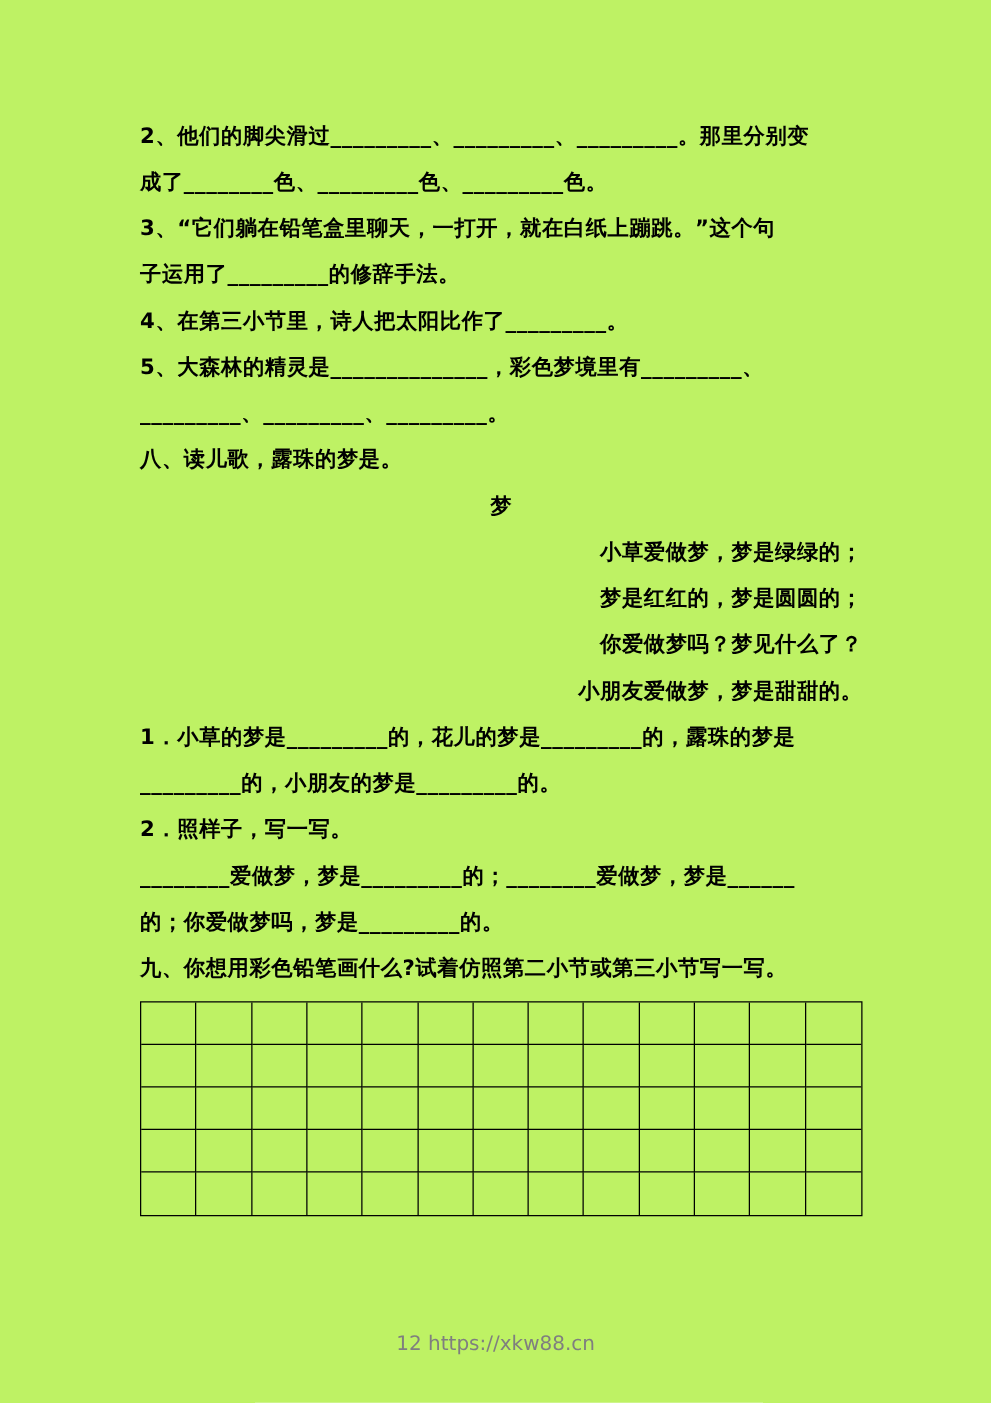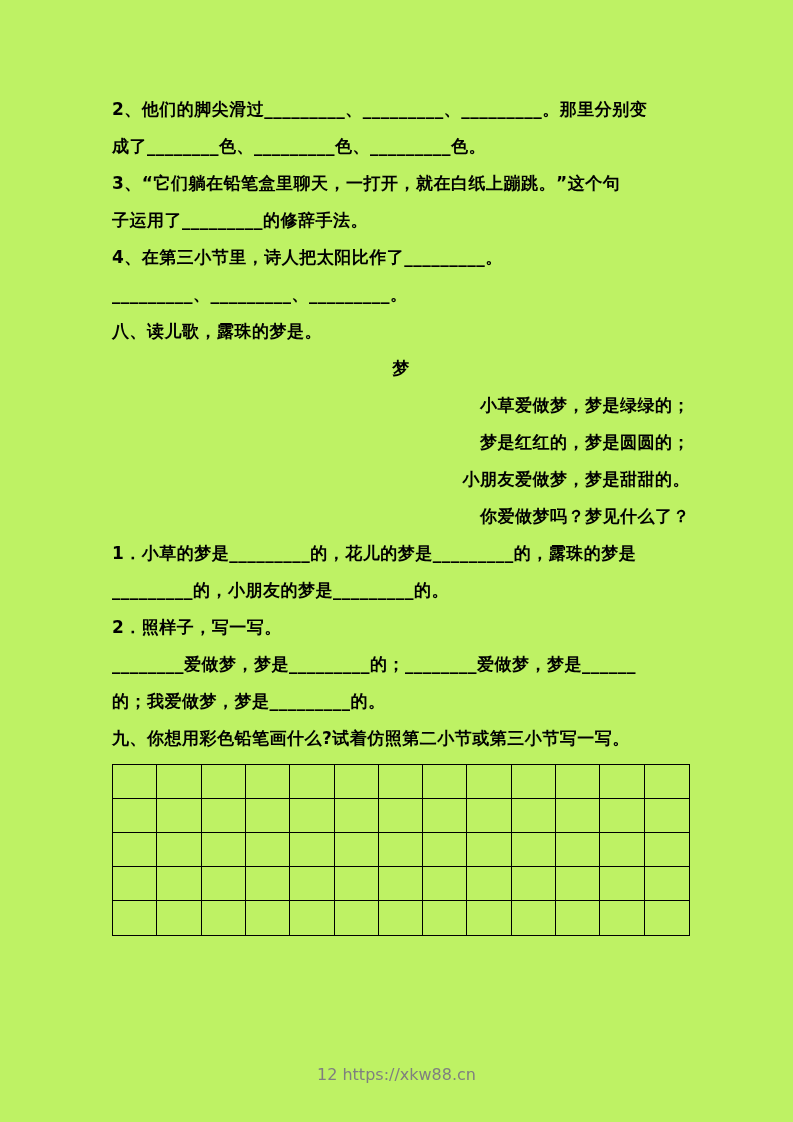--- a/index.html
+++ b/index.html
@@ -62,35 +62,36 @@
 <body>
 
 <div class="page">
   <div class="content">
 
     <p class="line">2、他们的脚尖滑过_________、_________、_________。那里分别变</p>
     <p class="line">成了________色、_________色、_________色。</p>
     <p class="line">3、“它们躺在铅笔盒里聊天，一打开，就在白纸上蹦跳。”这个句</p>
     <p class="line">子运用了_________的修辞手法。</p>
     <p class="line">4、在第三小节里，诗人把太阳比作了_________。</p>
+    <p class="line">5、大森林的精灵是______________，彩色梦境里有_________、</p>
     <p class="line">_________、_________、_________。</p>
 
     <p class="line">八、读儿歌，露珠的梦是。</p>
 
     <p class="line poem-title">梦</p>
     <p class="line center">小草爱做梦，梦是绿绿的；</p>
     <p class="line center">梦是红红的，梦是圆圆的；</p>
+    <p class="line center">你爱做梦吗？梦见什么了？</p>
     <p class="line center">小朋友爱做梦，梦是甜甜的。</p>
-    <p class="line center">你爱做梦吗？梦见什么了？</p>
 
     <p class="line">1．小草的梦是_________的，花儿的梦是_________的，露珠的梦是</p>
     <p class="line">_________的，小朋友的梦是_________的。</p>
     <p class="line">2．照样子，写一写。</p>
     <p class="line">________爱做梦，梦是_________的；________爱做梦，梦是______</p>
-    <p class="line">的；我爱做梦，梦是_________的。</p>
+    <p class="line">的；你爱做梦吗，梦是_________的。</p>
 
     <p class="line">九、你想用彩色铅笔画什么?试着仿照第二小节或第三小节写一写。</p>
 
     <div class="grid" id="writing-grid" style="grid-template-columns: repeat(13, 1fr);">
         <div class="cell"></div>
         <div class="cell"></div>
         <div class="cell"></div>
         <div class="cell"></div>
         <div class="cell"></div>
         <div class="cell"></div>

